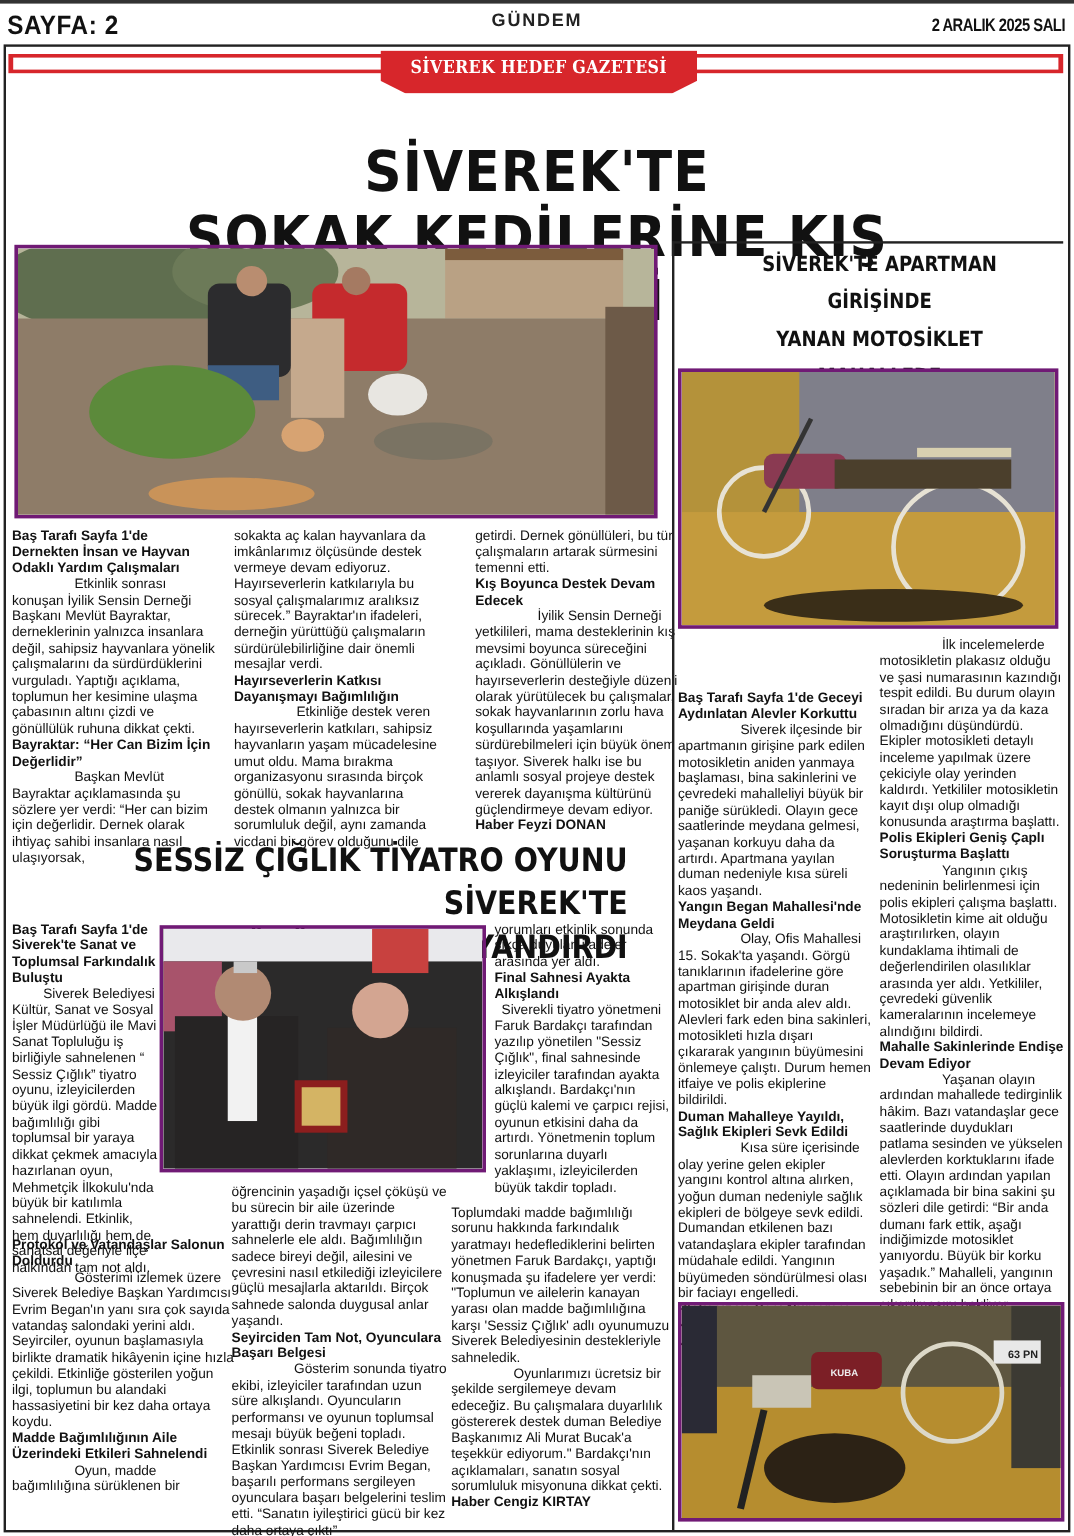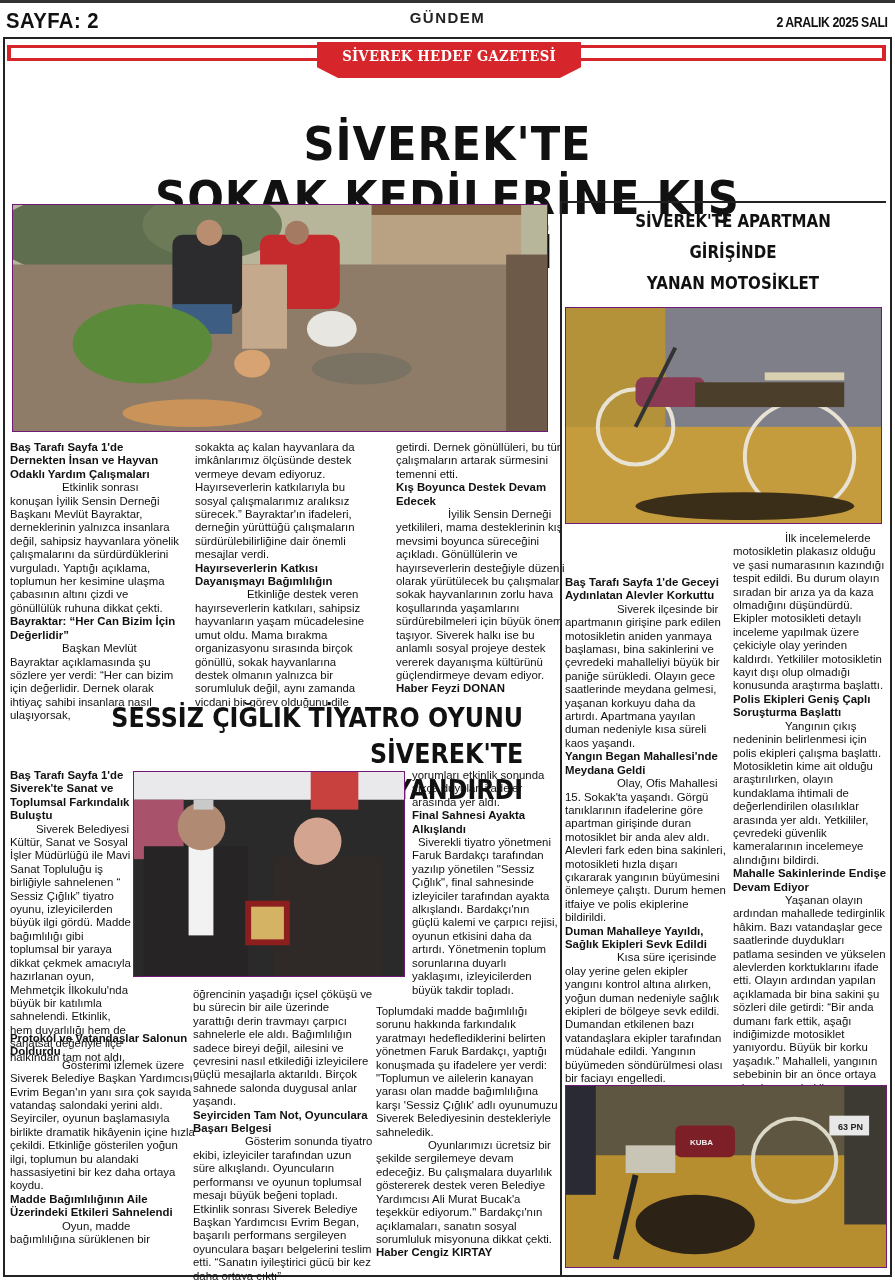--- a/index.html
+++ b/index.html
@@ -20,21 +20,21 @@
   .banner .tab { position: absolute; left: 310px; top: 0; width: 264px; height: 36px; background: #d7262b;
                  clip-path: polygon(0 0, 100% 0, 100% 70%, 92% 100%, 8% 100%, 0 70%); }
   .banner .tab-text { position: absolute; left: 0; top: 5px; width: 100%; text-align: center; color: #fff;
                       font-family: "DejaVu Serif", serif; font-weight: bold; font-size: 15px; letter-spacing: 0.3px; transform: scaleX(0.88); }
 
   .main-title { position: absolute; left: 8px; top: 84px; width: 879px; text-align: center; font-family: "DejaVu Sans", sans-serif;
                 font-weight: 900; color: #111; line-height: 54px; margin-top: 33px; }
   .main-title .l1 { font-size: 47px; display: block; transform: scaleX(0.92); letter-spacing: 1px; }
   .main-title .l2 { font-size: 47px; display: block; transform: scaleX(0.92); letter-spacing: 1px; }
 
-  .photo { position: absolute; overflow: hidden; border: 1px solid #701a75; }
+  .photo { position: absolute; overflow: hidden; border: 3px solid #701a75; }
   .photo svg { display: block; width: 100%; height: 100%; }
 
   .col { position: absolute; font-size: 11.4px; line-height: 13.4px; color: #111; }
   .col p { text-indent: 52px; }
   .col .sub { font-weight: bold; }
   .col .byline { font-weight: bold; }
 
   .side-box { position: absolute; left: 560px; top: 201px; width: 326px; height: 1074px; border-left: 2px solid #222; border-top: 2px solid #222; }
   .side-title { position: absolute; left: 571px; top: 206px; width: 324px; text-align: center; font-family: "DejaVu Sans", sans-serif;
                 font-weight: 900; font-size: 17.5px; line-height: 31px; letter-spacing: 0px; }
@@ -206,15 +206,15 @@
   <div class="sub">Seyirciden Tam Not, Oyunculara Başarı Belgesi</div>
   <p>Gösterim sonunda tiyatro ekibi, izleyiciler tarafından uzun süre alkışlandı. Oyuncuların performansı ve oyunun toplumsal mesajı büyük beğeni topladı. Etkinlik sonrası Siverek Belediye Başkan Yardımcısı Evrim Began, başarılı performans sergileyen oyunculara başarı belgelerini teslim etti. “Sanatın iyileştirici gücü bir kez daha ortaya çıktı”</p>
 </div>
 <div class="col" style="left:412px; top:769px; width:146px;">
   <div>yorumları etkinlik sonunda sıkça duyulan ifadeler arasında yer aldı.</div>
   <div class="sub">Final Sahnesi Ayakta Alkışlandı</div>
   <p style="text-indent:6px;">Siverekli tiyatro yönetmeni Faruk Bardakçı tarafından yazılıp yönetilen "Sessiz Çığlık", final sahnesinde izleyiciler tarafından ayakta alkışlandı. Bardakçı'nın güçlü kalemi ve çarpıcı rejisi, oyunun etkisini daha da artırdı. Yönetmenin toplum sorunlarına duyarlı yaklaşımı, izleyicilerden büyük takdir topladı.</p>
 </div>
 <div class="col" style="left:376px; top:1005px; width:182px;">
   <div>Toplumdaki madde bağımlılığı sorunu hakkında farkındalık yaratmayı hedeflediklerini belirten yönetmen Faruk Bardakçı, yaptığı konuşmada şu ifadelere yer verdi: "Toplumun ve ailelerin kanayan yarası olan madde bağımlılığına karşı 'Sessiz Çığlık' adlı oyunumuzu Siverek Belediyesinin destekleriyle sahneledik.</div>
-  <p>Oyunlarımızı ücretsiz bir şekilde sergilemeye devam edeceğiz. Bu çalışmalara duyarlılık göstererek destek veren Belediye Yardımcısı Ali Murat Bucak'a teşekkür ediyorum." Bardakçı'nın açıklamaları, sanatın sosyal sorumluluk misyonuna dikkat çekti.</p>
+  <p>Oyunlarımızı ücretsiz bir şekilde sergilemeye devam edeceğiz. Bu çalışmalara duyarlılık göstererek destek duman Belediye Başkanımız Ali Murat Bucak'a teşekkür ediyorum." Bardakçı'nın açıklamaları, sanatın sosyal sorumluluk misyonuna dikkat çekti.</p>
   <div class="byline">Haber  Cengiz KIRTAY</div>
 </div>
 
 </body></html>

